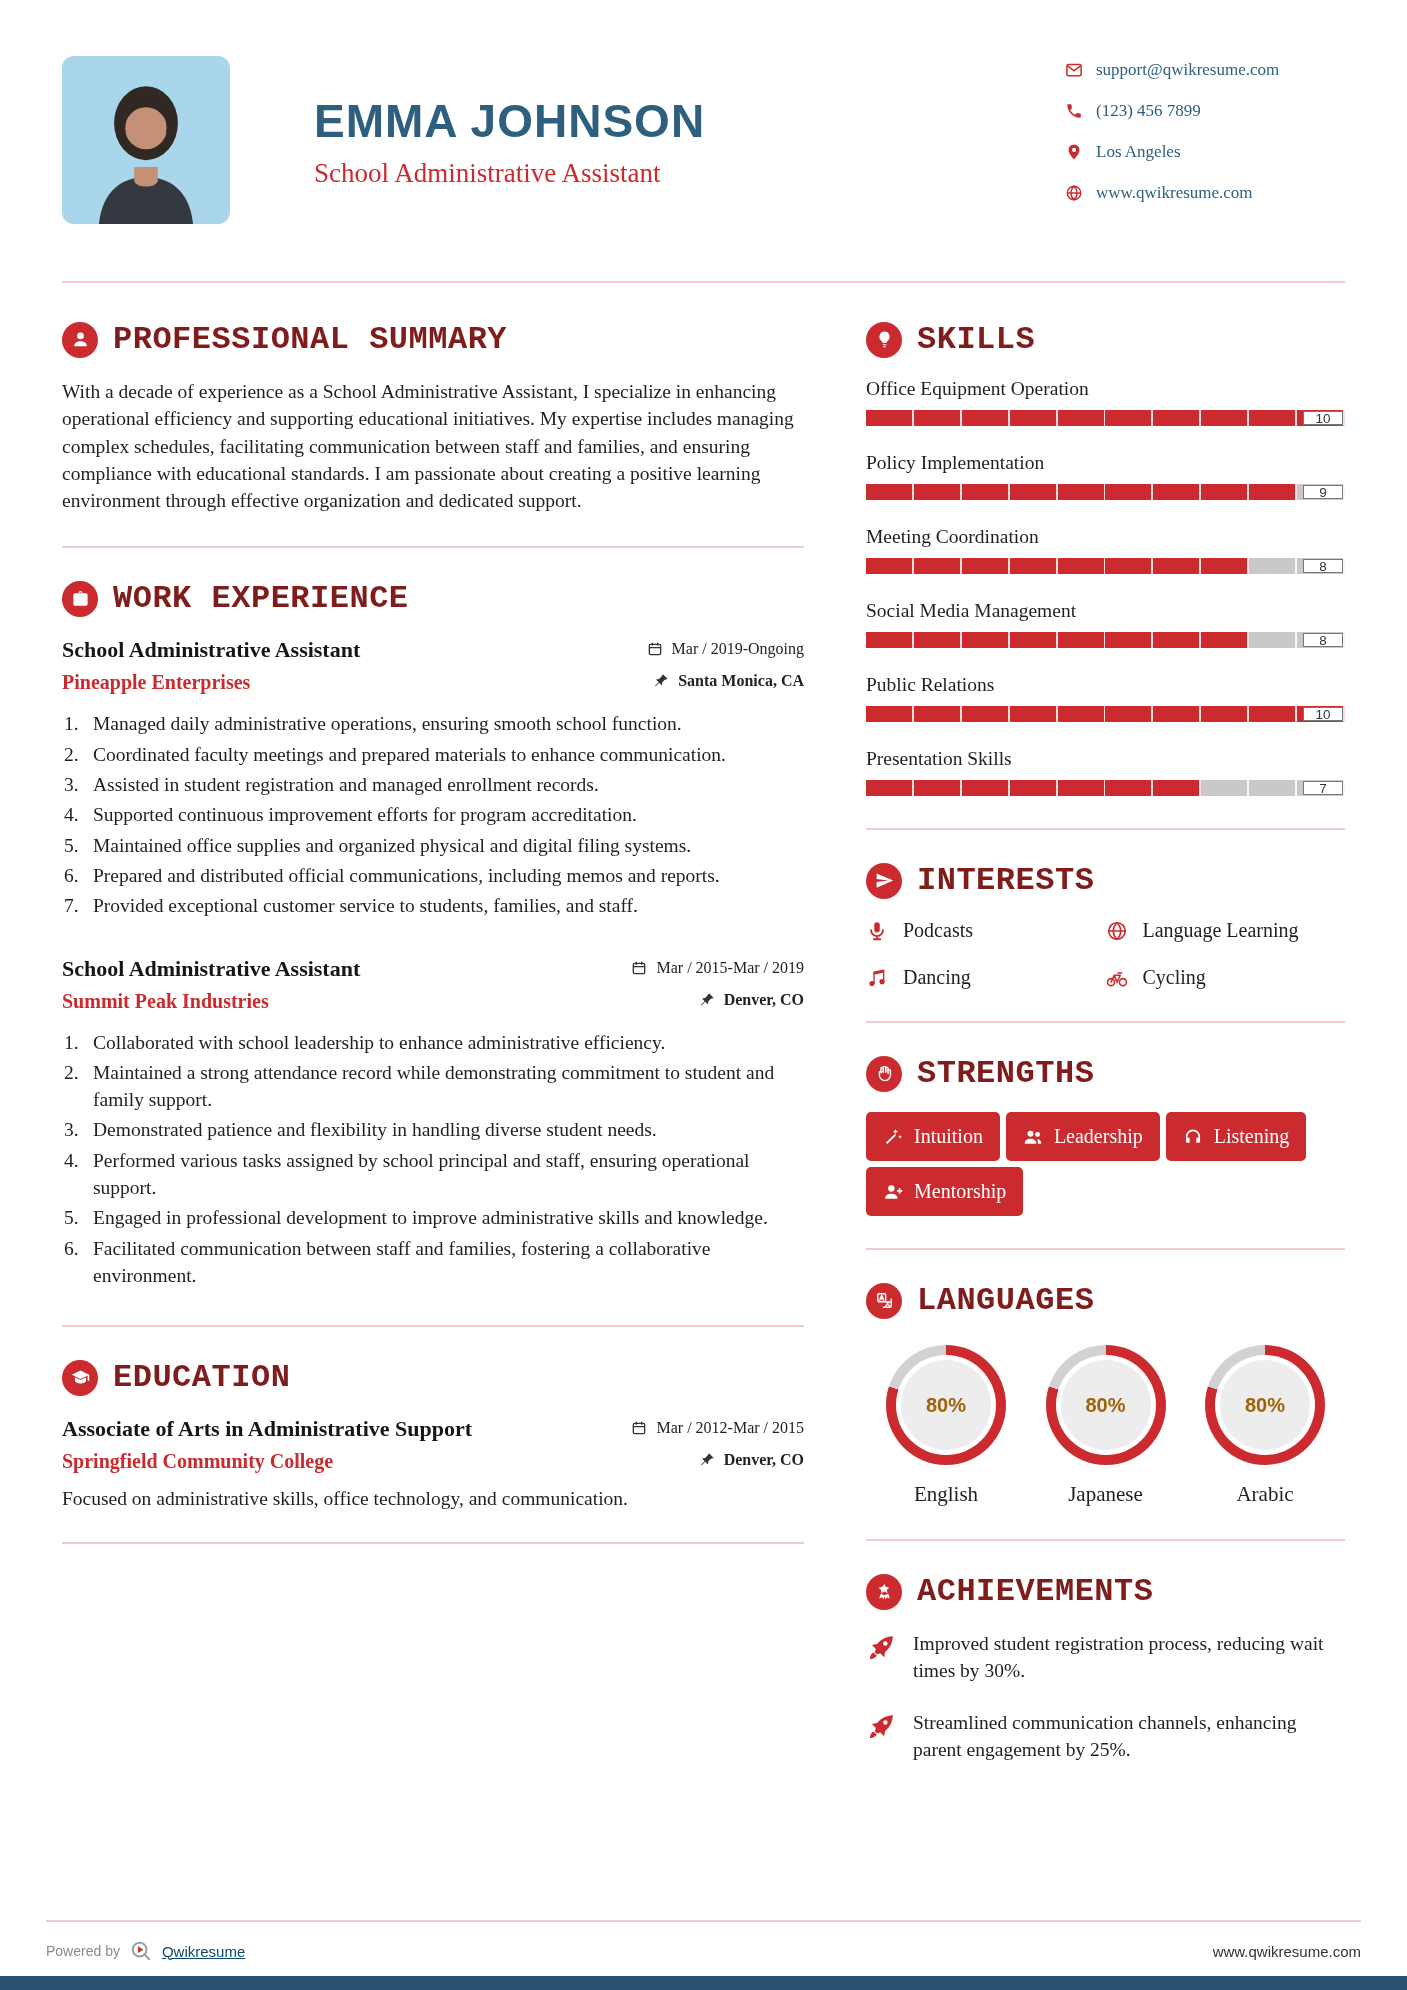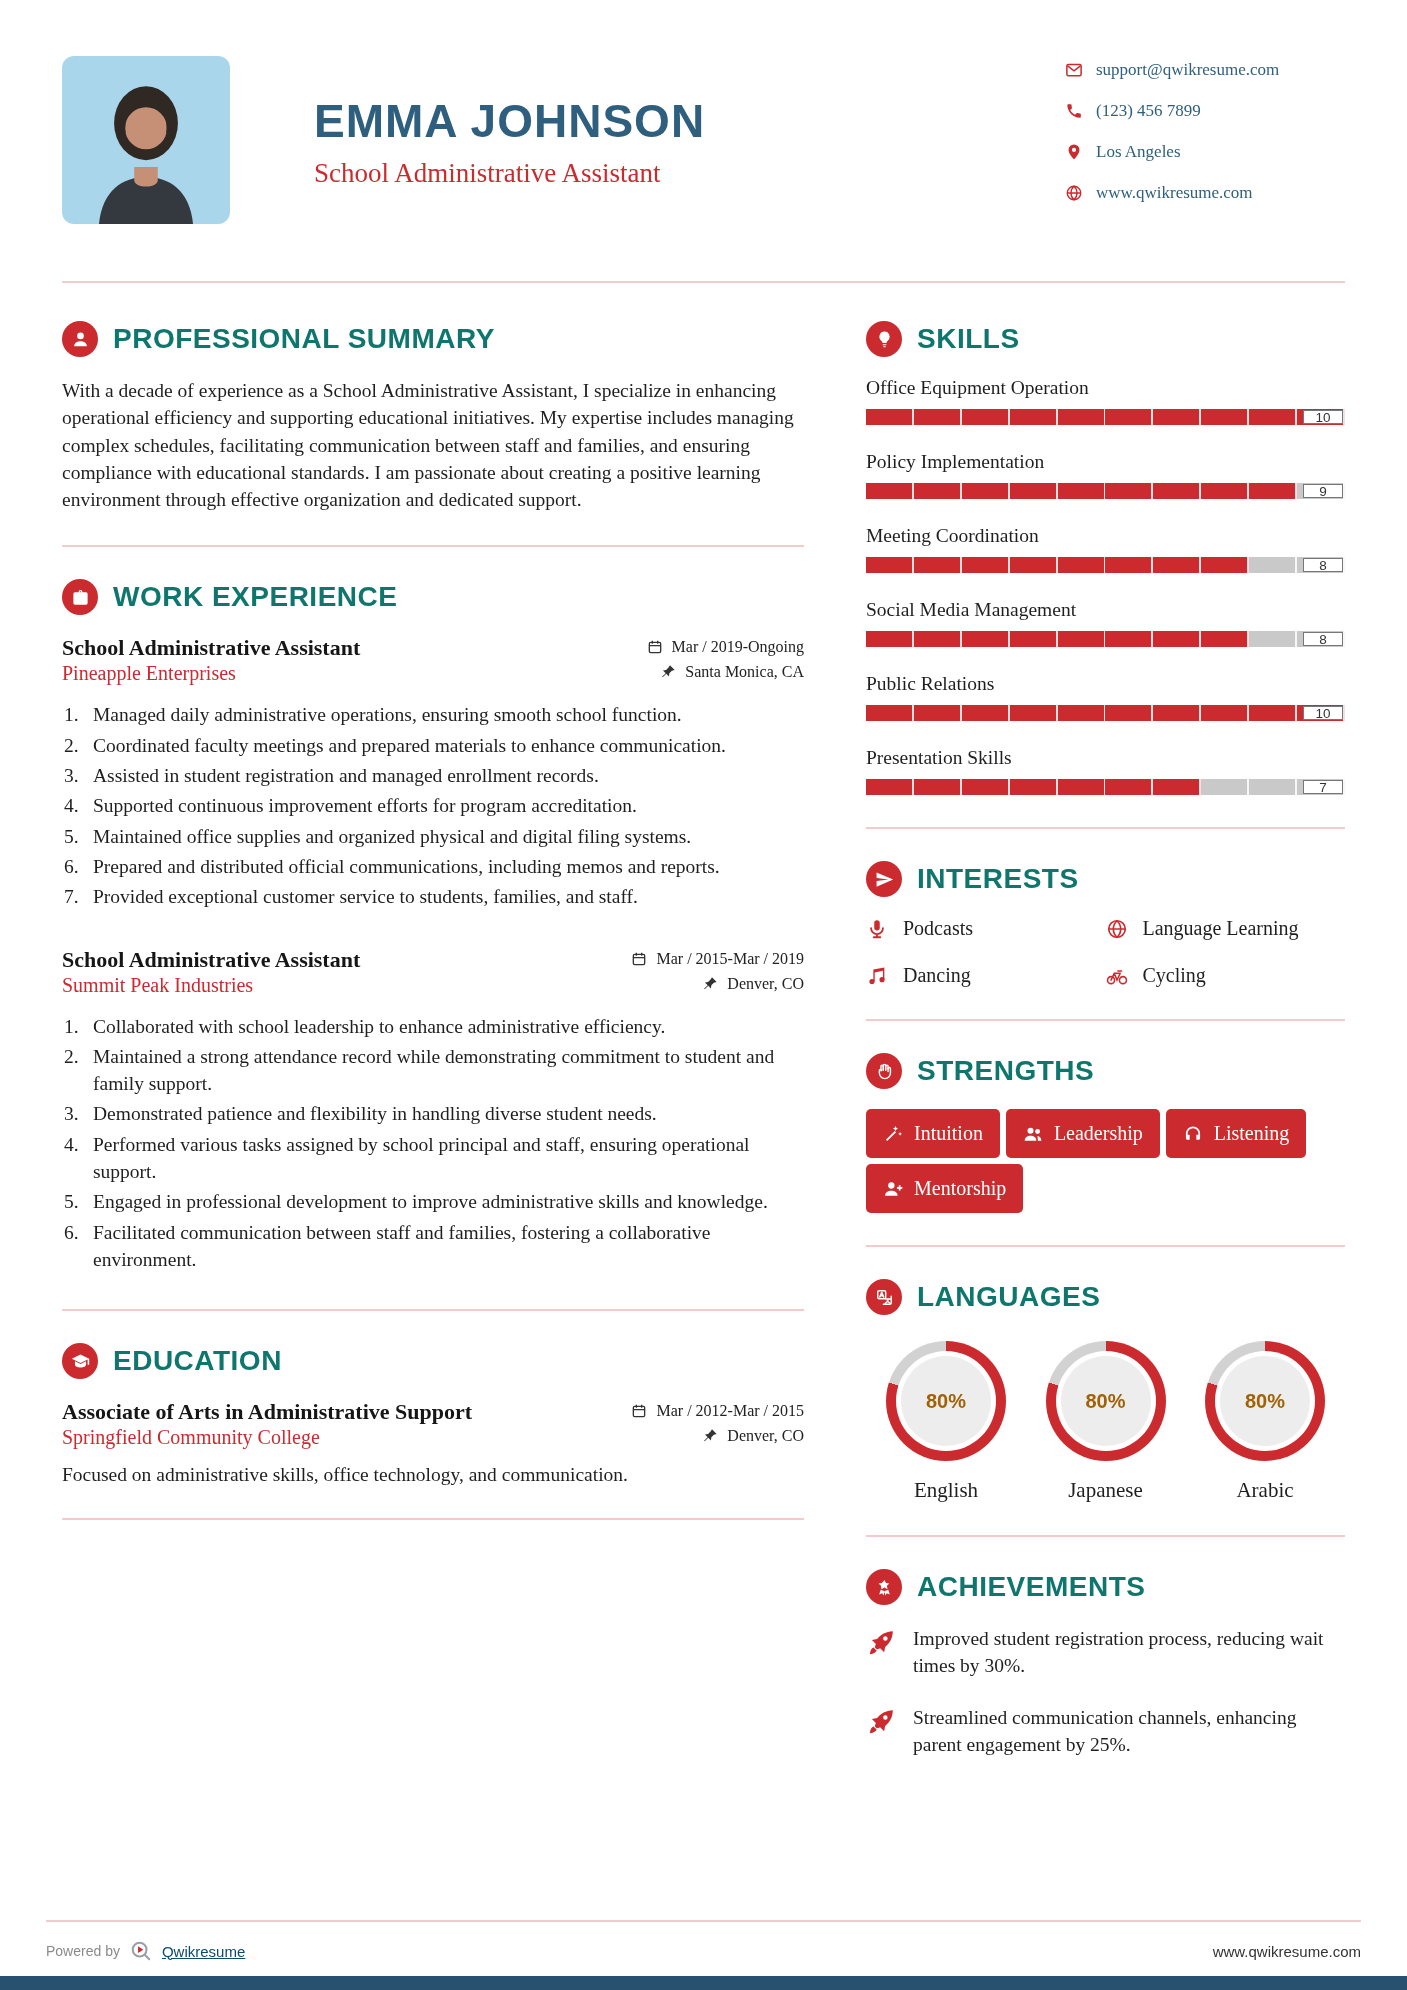--- a/index.html
+++ b/index.html
@@ -20,30 +20,30 @@
   .contact-row .ic { width:18px; height:18px; color:#cb2a2e; flex:0 0 auto; }
   .ic { display:inline-flex; }
   .ic svg { width:100%; height:100%; display:block; }
   .top-divider { border:none; border-top:2px solid #f5caca; margin:57px 62px 0 62px; }
   
   .main { display:grid; grid-template-columns:742px 1fr; column-gap:62px; padding:38px 62px 0 62px; align-items:start; }
   .sec-head { display:flex; align-items:center; gap:15px; margin-bottom:20px; }
   .sec-ic { width:36px; height:36px; border-radius:50%; background:#cb2a2e; color:#fff;
             display:flex; align-items:center; justify-content:center; flex:0 0 auto; }
   .sec-ic svg { width:19px; height:19px; }
-  .sec-title { font-family:Liberation Sans, sans-serif; font-weight:bold; font-size:28px; color:#0f766e; letter-spacing:.5px; }
+  .sec-title { font-family:Liberation Mono, monospace; font-weight:bold; font-size:32px; color:#7f1d1d; letter-spacing:.5px; }
   .body-text { font-size:19.5px; line-height:1.4; }
   .div-l, .div-r { border:none; border-top:2px solid #f5caca; margin:32px 0; }
   
   .job { margin-bottom:36px; }
   .job-head, .jrow2 { display:flex; justify-content:space-between; align-items:baseline; }
   .jtitle { font-size:22px; font-weight:bold; color:#161616; }
   .jmeta { display:flex; align-items:center; gap:9px; font-size:16px; color:#222; }
   .jmeta .ic { width:16px; height:16px; color:#333; }
-  .jrow2 { margin-top:1px; }
+  .jrow2 { margin-top:8px;font-weight:bold; }
   .company { font-size:20px; color:#cb2a2e; }
   .bullets { margin-top:16px; list-style:none; counter-reset:n; }
   .bullets li { position:relative; padding-left:31px; font-size:19.5px; line-height:1.4; margin-bottom:3px; counter-increment:n; }
   .bullets li::before { content:counter(n) "."; position:absolute; left:2px; }
   .edu-desc { margin-top:15px; font-size:19.5px; }
   
   .skill { margin-bottom:26px; }
   .skill-label { font-size:19.5px; margin-bottom:10px; }
   .bar { height:16px; background:#c9c9c9; position:relative; }
   .bar-fill { position:absolute; left:0; top:0; bottom:0; background:#cb2a2e; }

